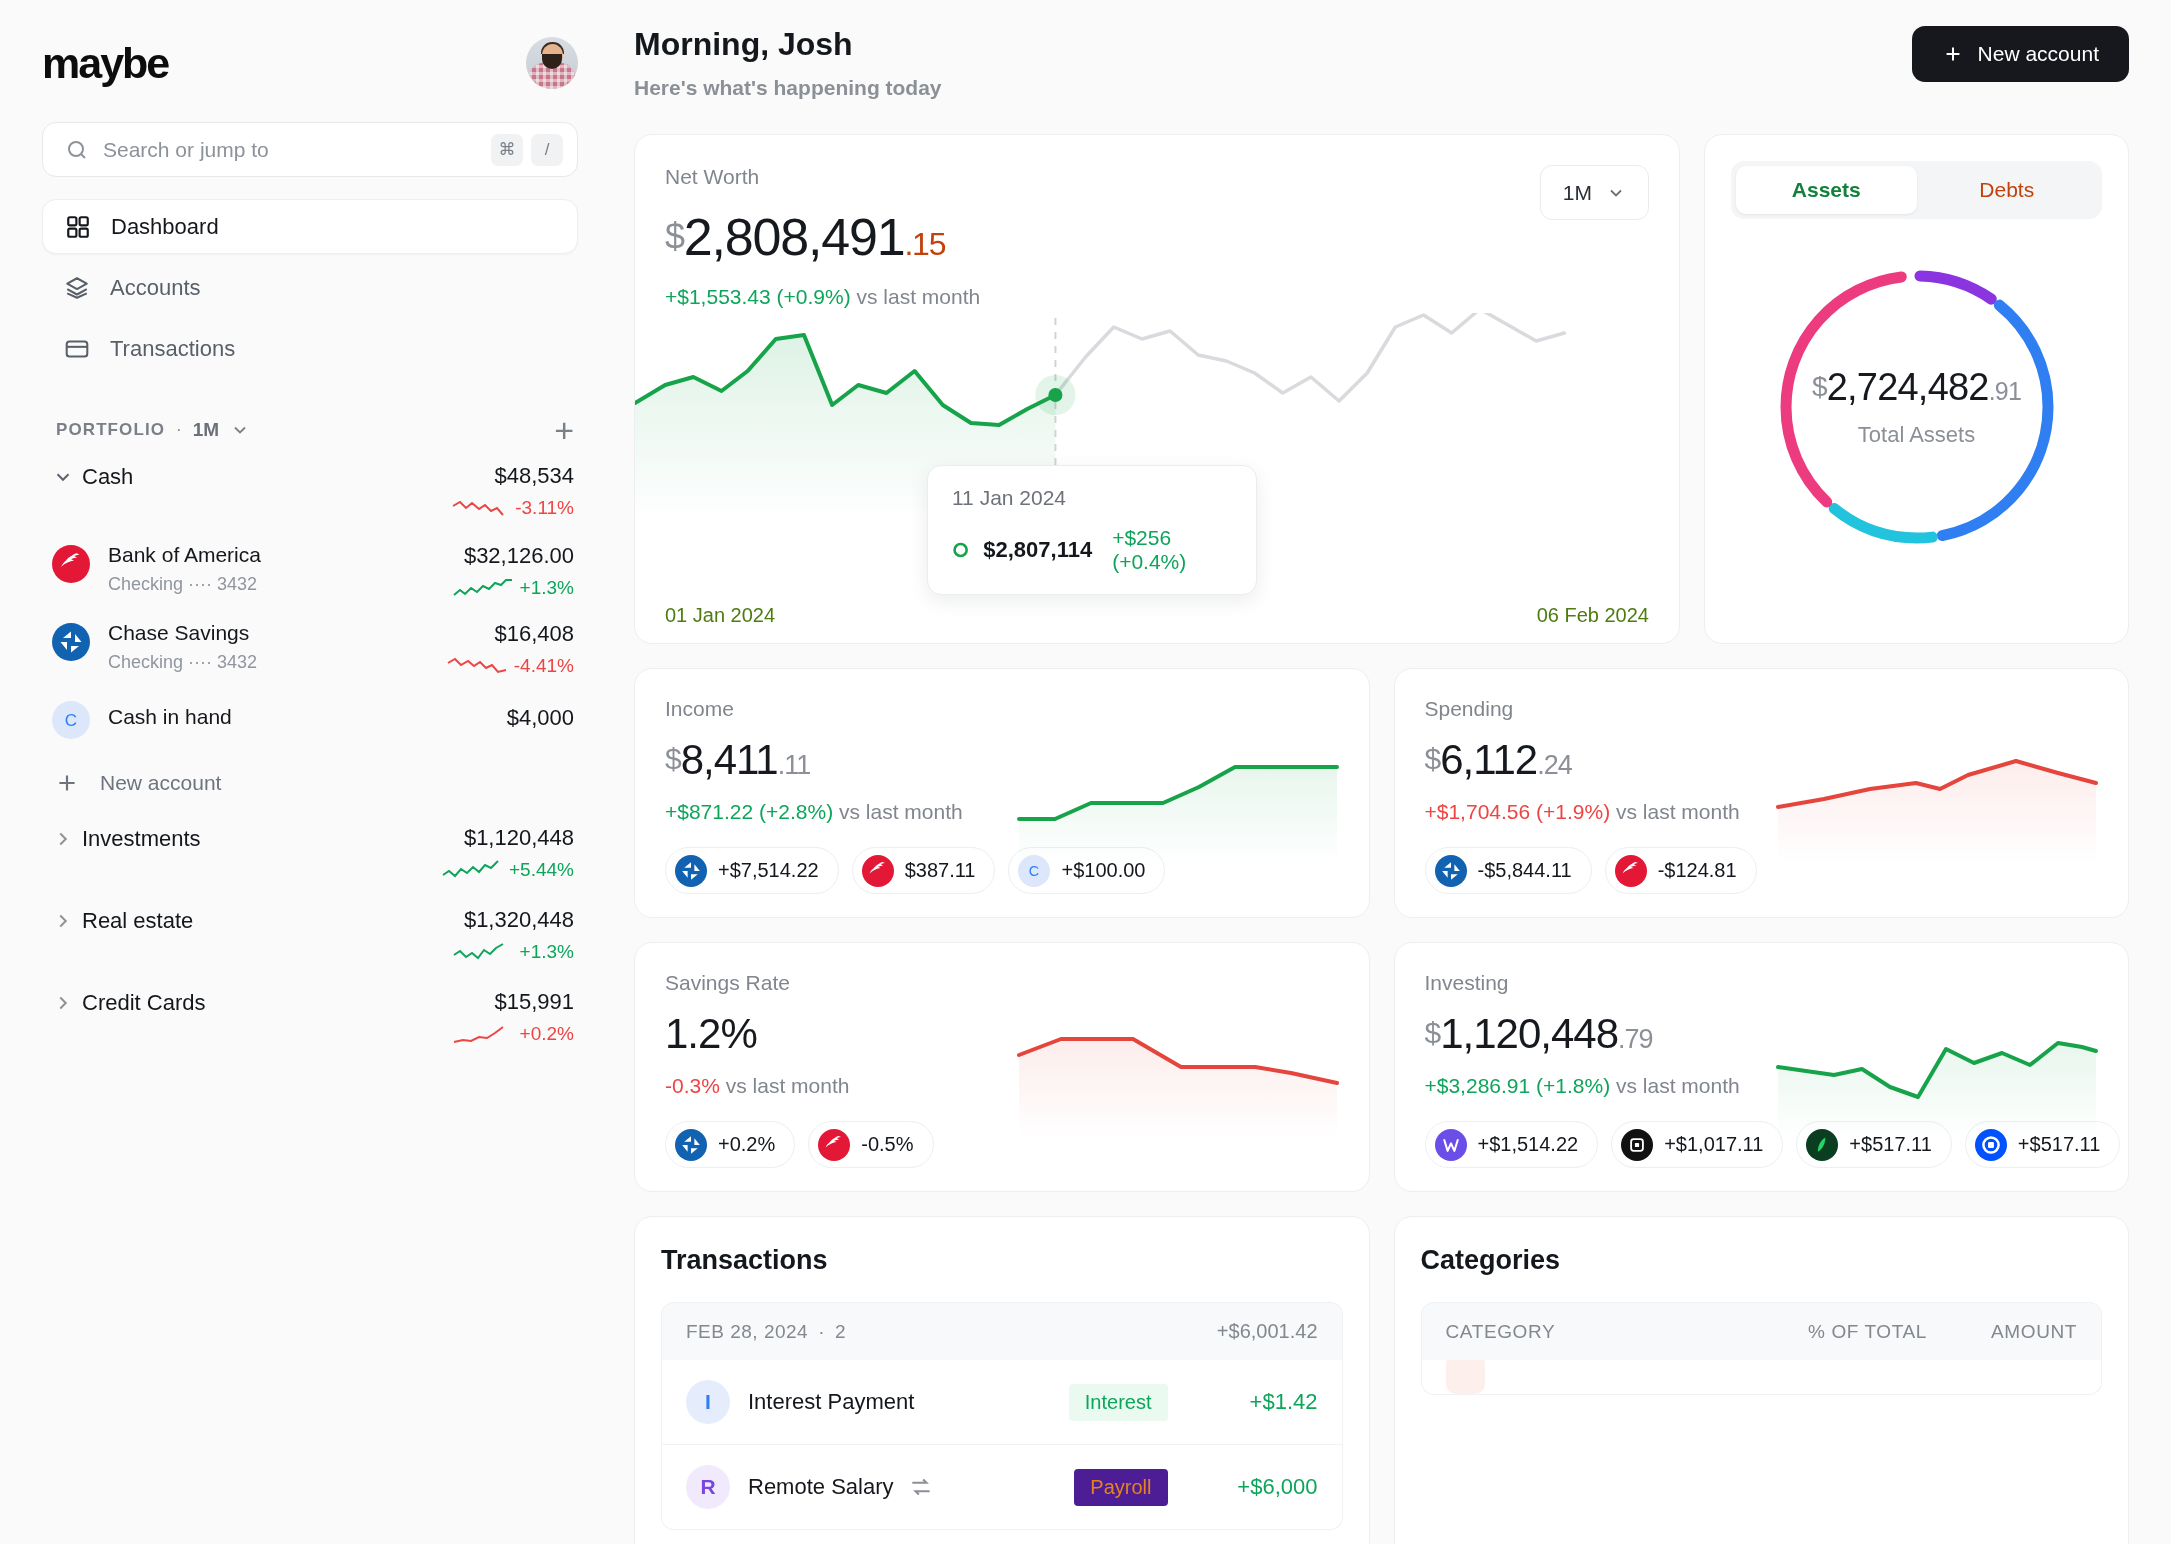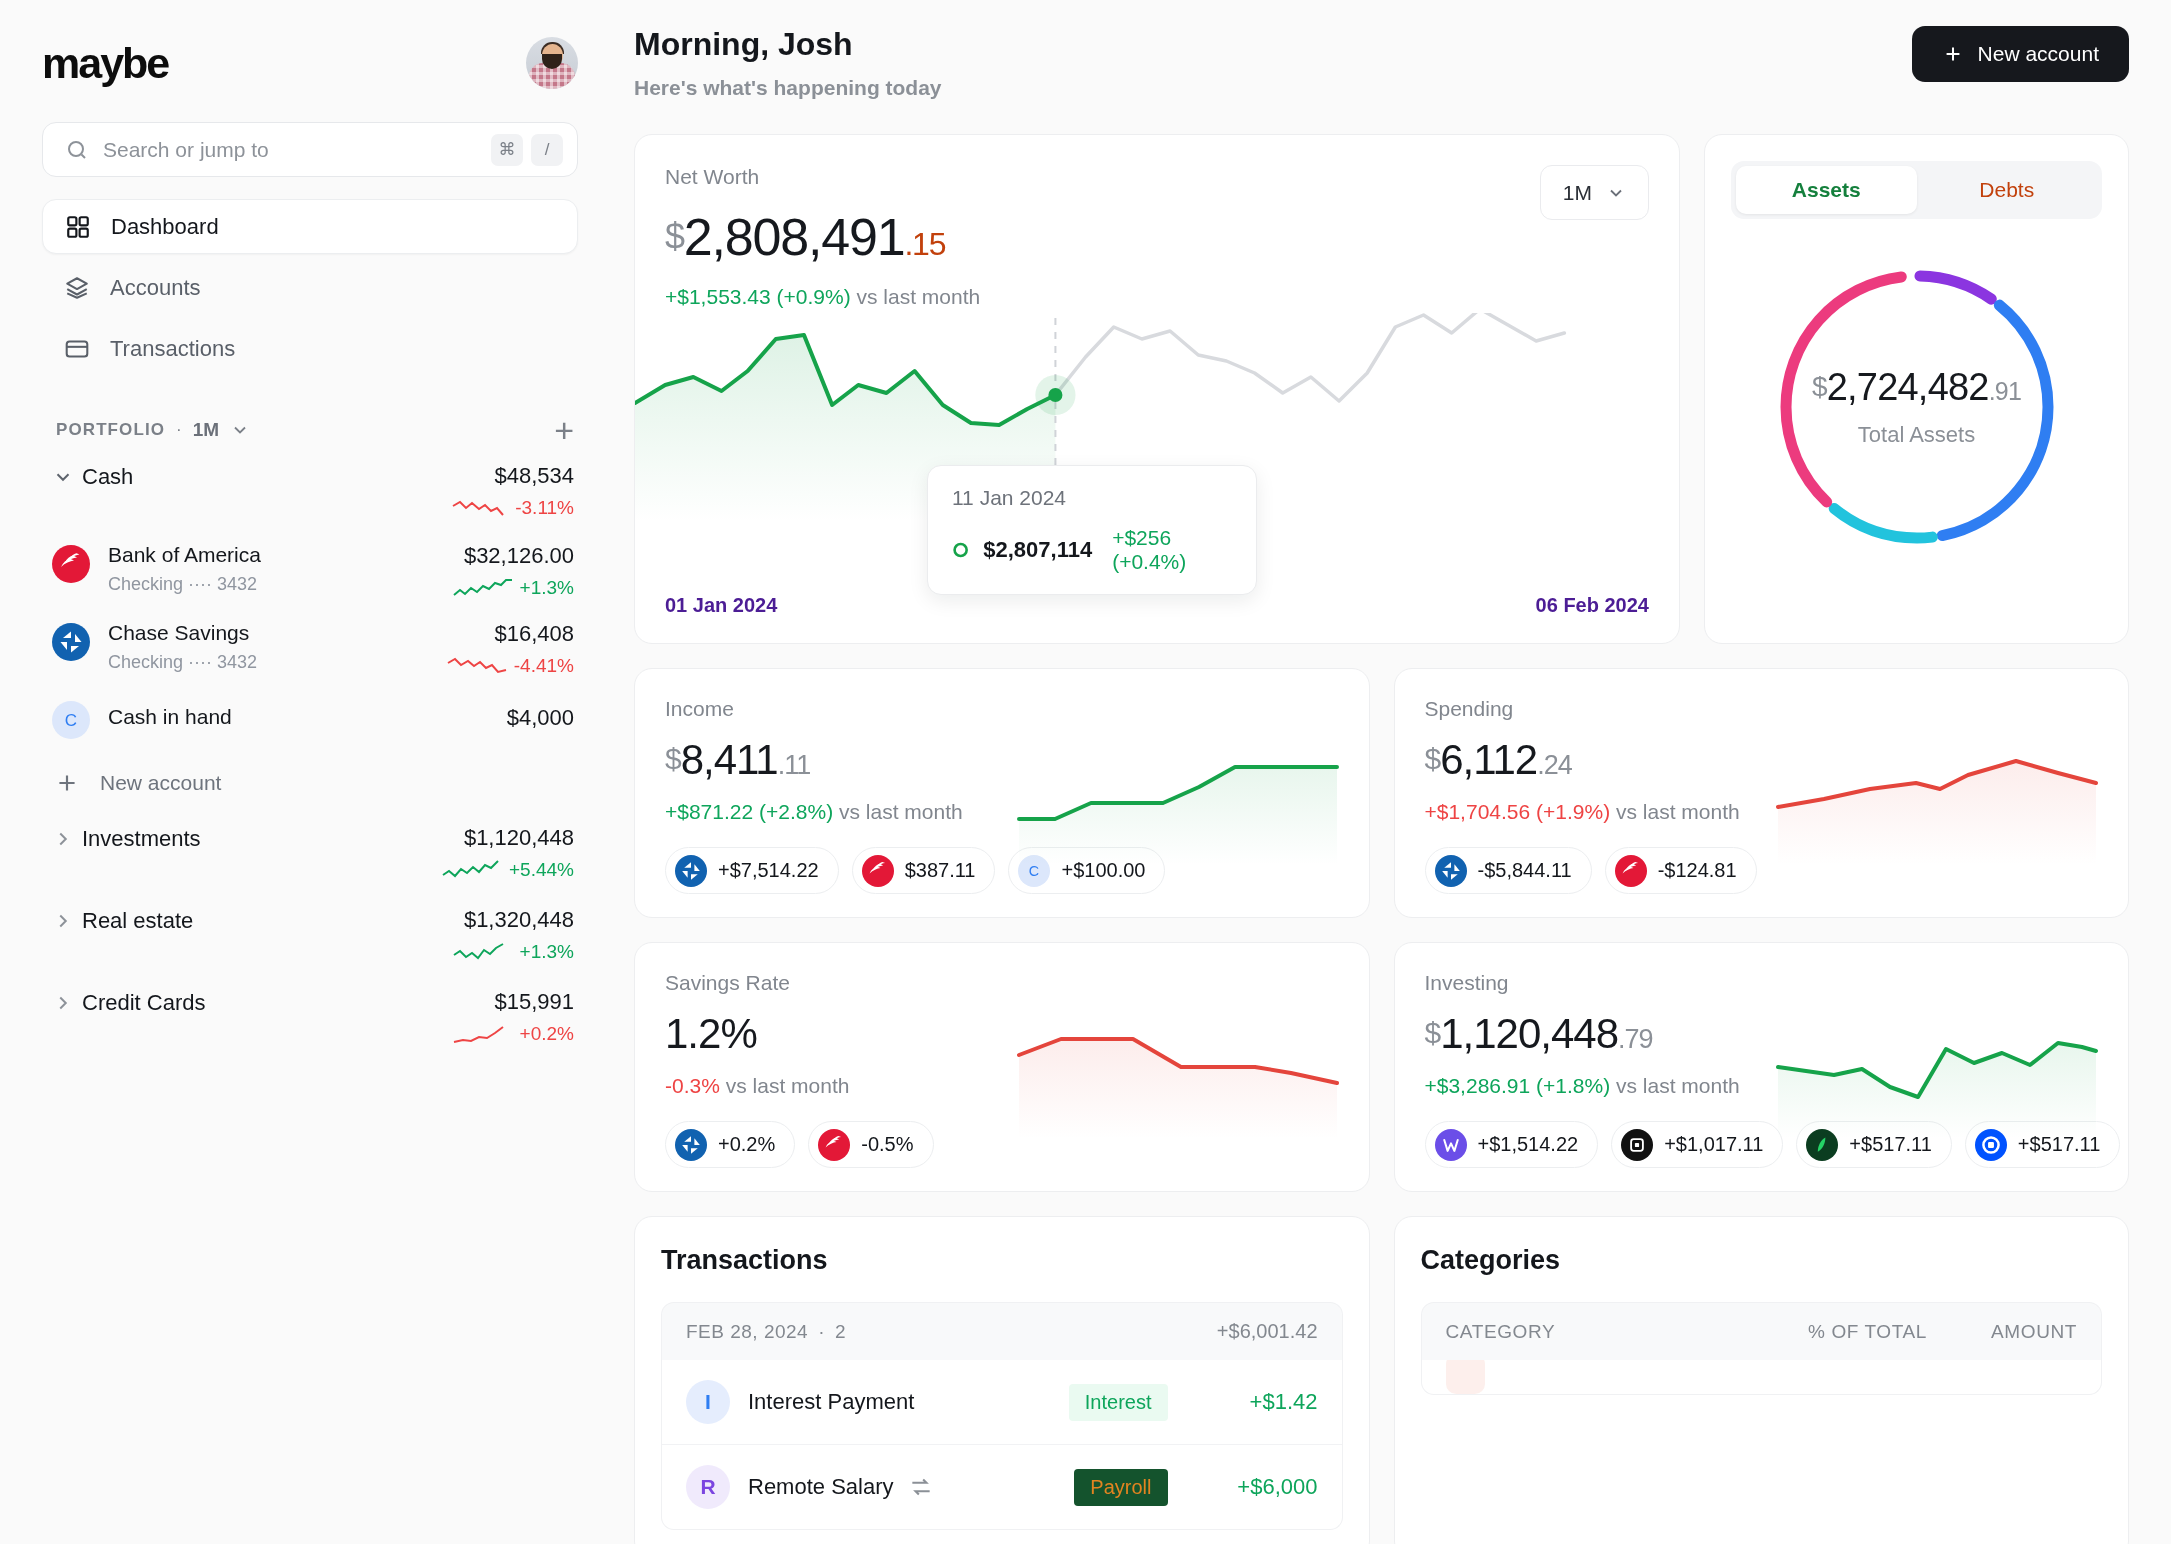--- a/index.html
+++ b/index.html
@@ -99,21 +99,21 @@
     margin-left: auto; border: 1px solid #eaebee; border-radius: 12px; height: 55px;
     display: flex; align-items: center; gap: 14px; padding: 0 22px; font-size: 21px;
     color: #2b2f36; font-weight: 500; background: #fff;
   }
   .big-num { margin-top: 22px; font-size: 52px; font-weight: 500; letter-spacing: -1.2px; line-height: 1; }
   .big-num .cur { color: #8b9097; font-size: 36px; vertical-align: 6px; }
   .big-num .cents { color: #c2410c; font-size: 32px; }
   .delta { margin-top: 22px; font-size: 21px; }
   .delta .muted { color: #81868e; }
   .nw-chart { position: absolute; left: 0; right: 0; bottom: 0; height: 330px; }
-  .ax-label { position: absolute; bottom: 26px; font-size: 20px; color: #4c1d95; font-weight: bold; }
+  .ax-label { position: absolute; bottom: 16px; font-size: 20px; color: #4d7c0f; }
   .tooltip {
     position: absolute; left: 292px; top: 152px; width: 330px;
     background: #fff; border: 1px solid #ebecee; border-radius: 14px;
     box-shadow: 0 6px 20px rgba(15,20,30,.08); padding: 20px 24px;
   }
   .tt-date { font-size: 21px; color: #6d727a; }
   .tt-row { display: flex; align-items: center; gap: 14px; margin-top: 16px; }
   .tt-val { font-size: 22px; font-weight: 600; color: #14171c; }
   .tt-chg { font-size: 21px; color: #0ea55b; margin-left: 6px; }
 
@@ -676,21 +676,21 @@
             <span class="tx-name">Interest Payment</span>
             <span class="tx-badge" style="background:#eafaf1;color:#0ea55b">Interest</span>
             <span class="tx-amt">+$1.42</span>
           </div>
           <div class="tx-row">
             <span class="tx-ava" style="background:#f0eafc;color:#7b45e0">R</span>
             <span class="tx-name">Remote Salary</span>
             <svg width="26" height="26" viewBox="0 0 24 24" fill="none" stroke="#8b9097" stroke-width="1.9" style="margin-left:14px">
                 <path d="M4 8h13l-3-3M20 16H7l3 3"></path>
               </svg>
-            <span class="tx-badge" style="background:#14532d;color:#e38420">Payroll</span>
+            <span class="tx-badge" style="background:#4c1d95;color:#e38420">Payroll</span>
             <span class="tx-amt">+$6,000</span>
           </div>
         </div>
       </section>
 
       <section class="card panel">
         <div class="panel-title">Categories</div>
         <div class="cat-head">
           <span class="c1">CATEGORY</span>
           <span class="c2">% OF TOTAL</span>

